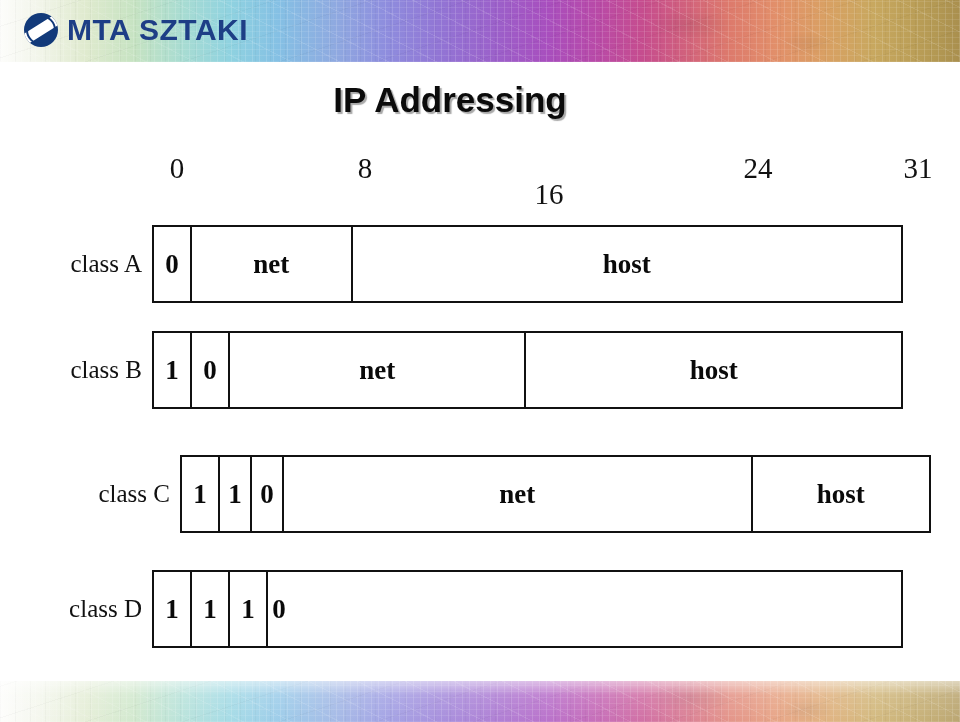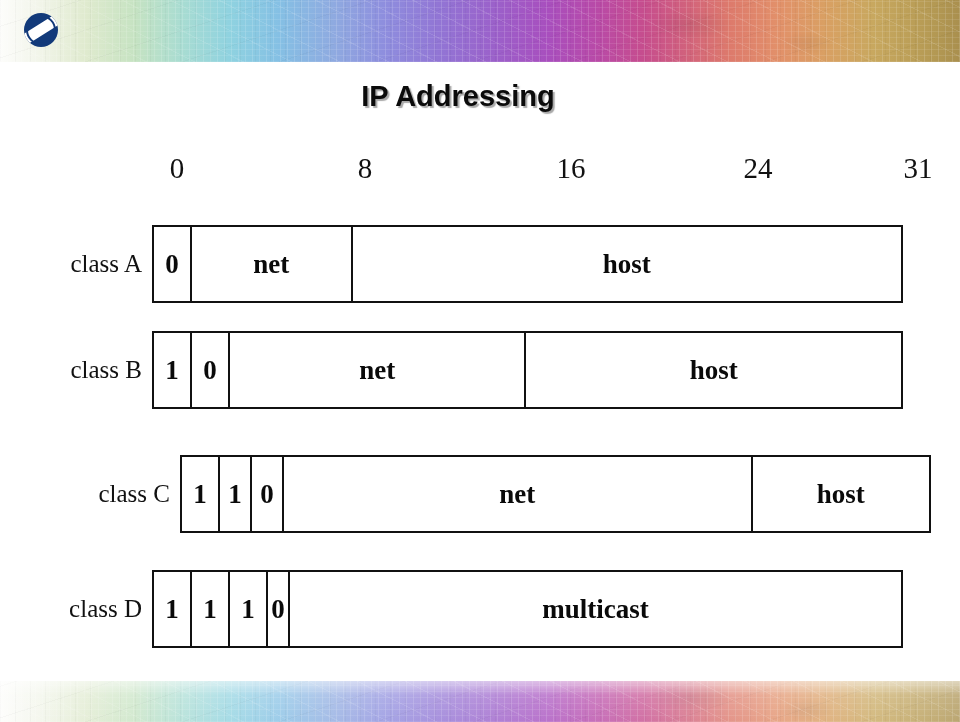--- a/index.html
+++ b/index.html
@@ -123,26 +123,26 @@
     font-weight: 600;
     letter-spacing: .5px;
     color: #1d3e86;
     line-height: 1;
     white-space: nowrap;
   }
 
   
   #page-title {
     position: absolute;
-    left: 8px;
+    left: 0;
     top: 80px;
     width: 900px;
     text-align: center;
     font-family: "Liberation Sans", "DejaVu Sans", sans-serif;
-    font-size: 29px;
+    font-size: 35px;
     font-weight: bold;
     color: #0b0b0b;
     text-shadow: 2px 2px 1px rgba(140,140,140,.75);
     z-index: 3;
   }
 
   
   #bit-ruler {
     position: absolute;
     left: 0;
@@ -212,28 +212,29 @@
 <body>
 
 <div class="banner" id="header-banner">
   <div class="banner-gradient"></div>
   <div class="banner-texture"></div>
   <div class="banner-texture2"></div>
 </div>
 
 <div id="logo-block">
   <div class="logo-mark"></div>
+  <div id="logo-text">MTA SZTAKI</div>
 </div>
 
 <div id="page-title">IP Addressing</div>
 
 <div id="bit-ruler">
     <div class="tick" style="left: 177px;">0</div>
     <div class="tick" style="left: 365px;">8</div>
-    <div class="tick" style="left: 571px;">16</div>
+    <div class="tick" style="left: 549px; margin-top: 26px;">16</div>
     <div class="tick" style="left: 758px;">24</div>
     <div class="tick" style="left: 890px; margin-left: 28px;">31</div>
   </div>
 
 <div class="row" id="row-class-a">
     <div class="row-label">class A</div>
     <div class="fields">
       <div class="cell bit" style="width: 38px;">0</div>
       <div class="cell field" style="flex: 160 1 0px;">net</div>
       <div class="cell field" style="flex: 553 1 0px;">host</div>
@@ -258,21 +259,20 @@
       <div class="cell field" style="flex: 178 1 0px;">host</div>
     </div>
   </div>
 <div class="row" id="row-class-d">
     <div class="row-label">class D</div>
     <div class="fields">
       <div class="cell bit" style="width: 38px;">1</div>
       <div class="cell bit" style="width: 38px;">1</div>
       <div class="cell bit" style="width: 38px;">1</div>
       <div class="cell bit" style="width: 22px;">0</div>
-      <div class="cell field" style="flex: 615 1 0px;">multicast</div>
     </div>
   </div>
 
 <div class="banner" id="footer-banner">
   <div class="banner-gradient"></div>
   <div class="banner-texture"></div>
   <div class="banner-texture2"></div>
   <div class="fade"></div>
 </div>
 

